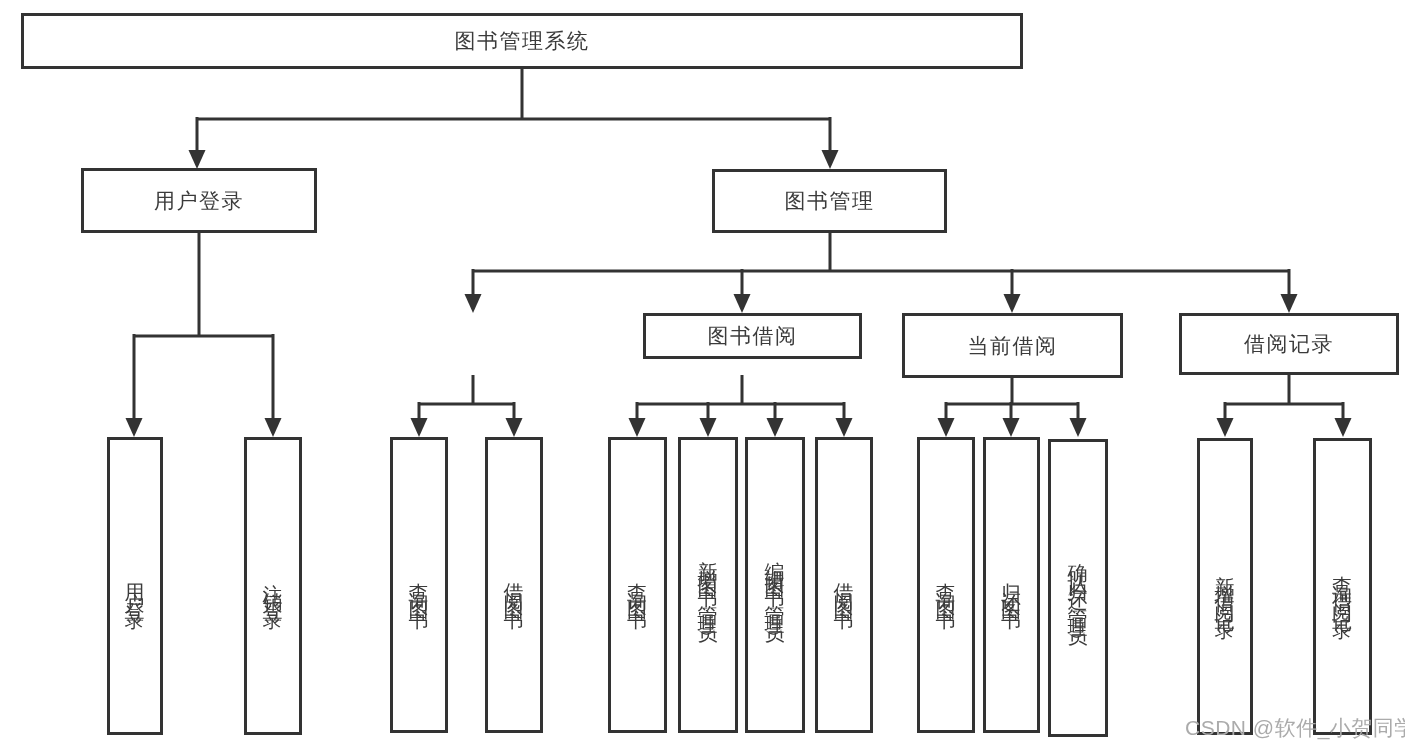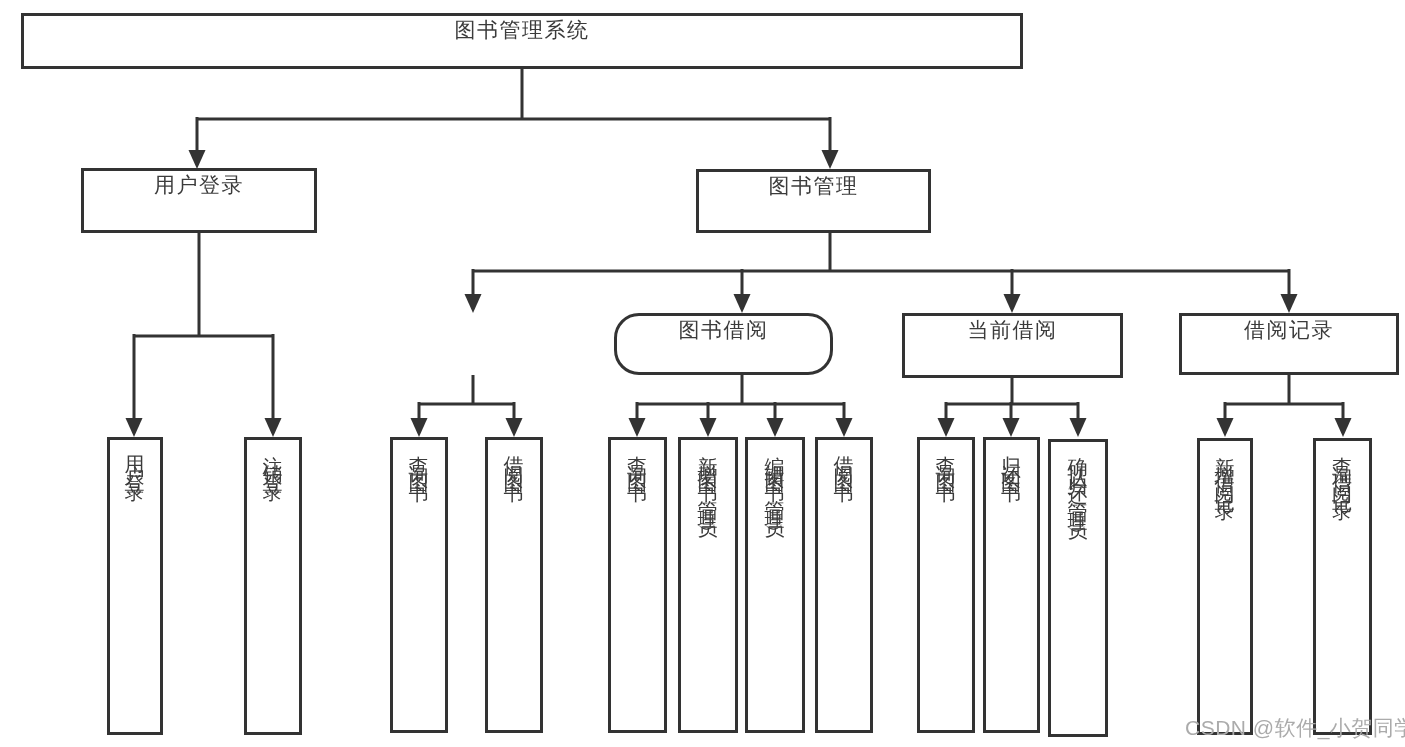--- a/index.html
+++ b/index.html
@@ -3,21 +3,21 @@
 <meta charset="utf-8">
 <style>
   html,body{margin:0;padding:0;background:#ffffff;}
   .canvas{
     position:relative;width:1405px;height:747px;background:#ffffff;
     font-family:"Liberation Sans",sans-serif;overflow:hidden;
   }
   .connectors{position:absolute;left:0;top:0;z-index:1;}
   .node{
     position:absolute;box-sizing:border-box;border:3px solid #333333;
-    background:#ffffff;color:#3b3b3b;display:flex;align-items:flex-start;
+    background:#ffffff;color:#3b3b3b;display:flex;align-items:center;
     justify-content:center;z-index:2;text-align:center;
   }
   .h-node{font-size:21px;letter-spacing:1.5px;}
   .v-node span{
     writing-mode:vertical-rl;text-orientation:mixed;
     font-size:20px;letter-spacing:9px;line-height:22px;
   }
   .watermark{
     position:absolute;left:1185px;top:714px;z-index:5;
     font-size:21px;color:#ababab;letter-spacing:0.5px;white-space:nowrap;
@@ -68,25 +68,25 @@
     </g>
   </svg>
 
   <div class="node h-node" style="left:21px;top:13px;width:1002px;height:56px;">
     <span>图书管理系统</span>
   </div>
 
   <div class="node h-node" style="left:81px;top:168px;width:236px;height:65px;">
     <span>用户登录</span>
   </div>
-  <div class="node h-node" style="left:696px;top:169px;width:235px;height:64px;">
+  <div class="node h-node" style="left:712px;top:169px;width:235px;height:64px;">
     <span>图书管理</span>
   </div>
 
-  <div class="node h-node" style="left:614px;top:313px;width:219px;height:62px;border-radius:25px;">
+  <div class="node h-node" style="left:643px;top:313px;width:219px;height:46px;">
     <span>图书借阅</span>
   </div>
   <div class="node h-node" style="left:1179px;top:313px;width:220px;height:62px;">
     <span>借阅记录</span>
   </div>
   <div class="node h-node" style="left:902px;top:313px;width:221px;height:65px;">
     <span>当前借阅</span>
   </div>
 
   <div class="node v-node" style="left:107px;top:437px;width:56px;height:298px;">

